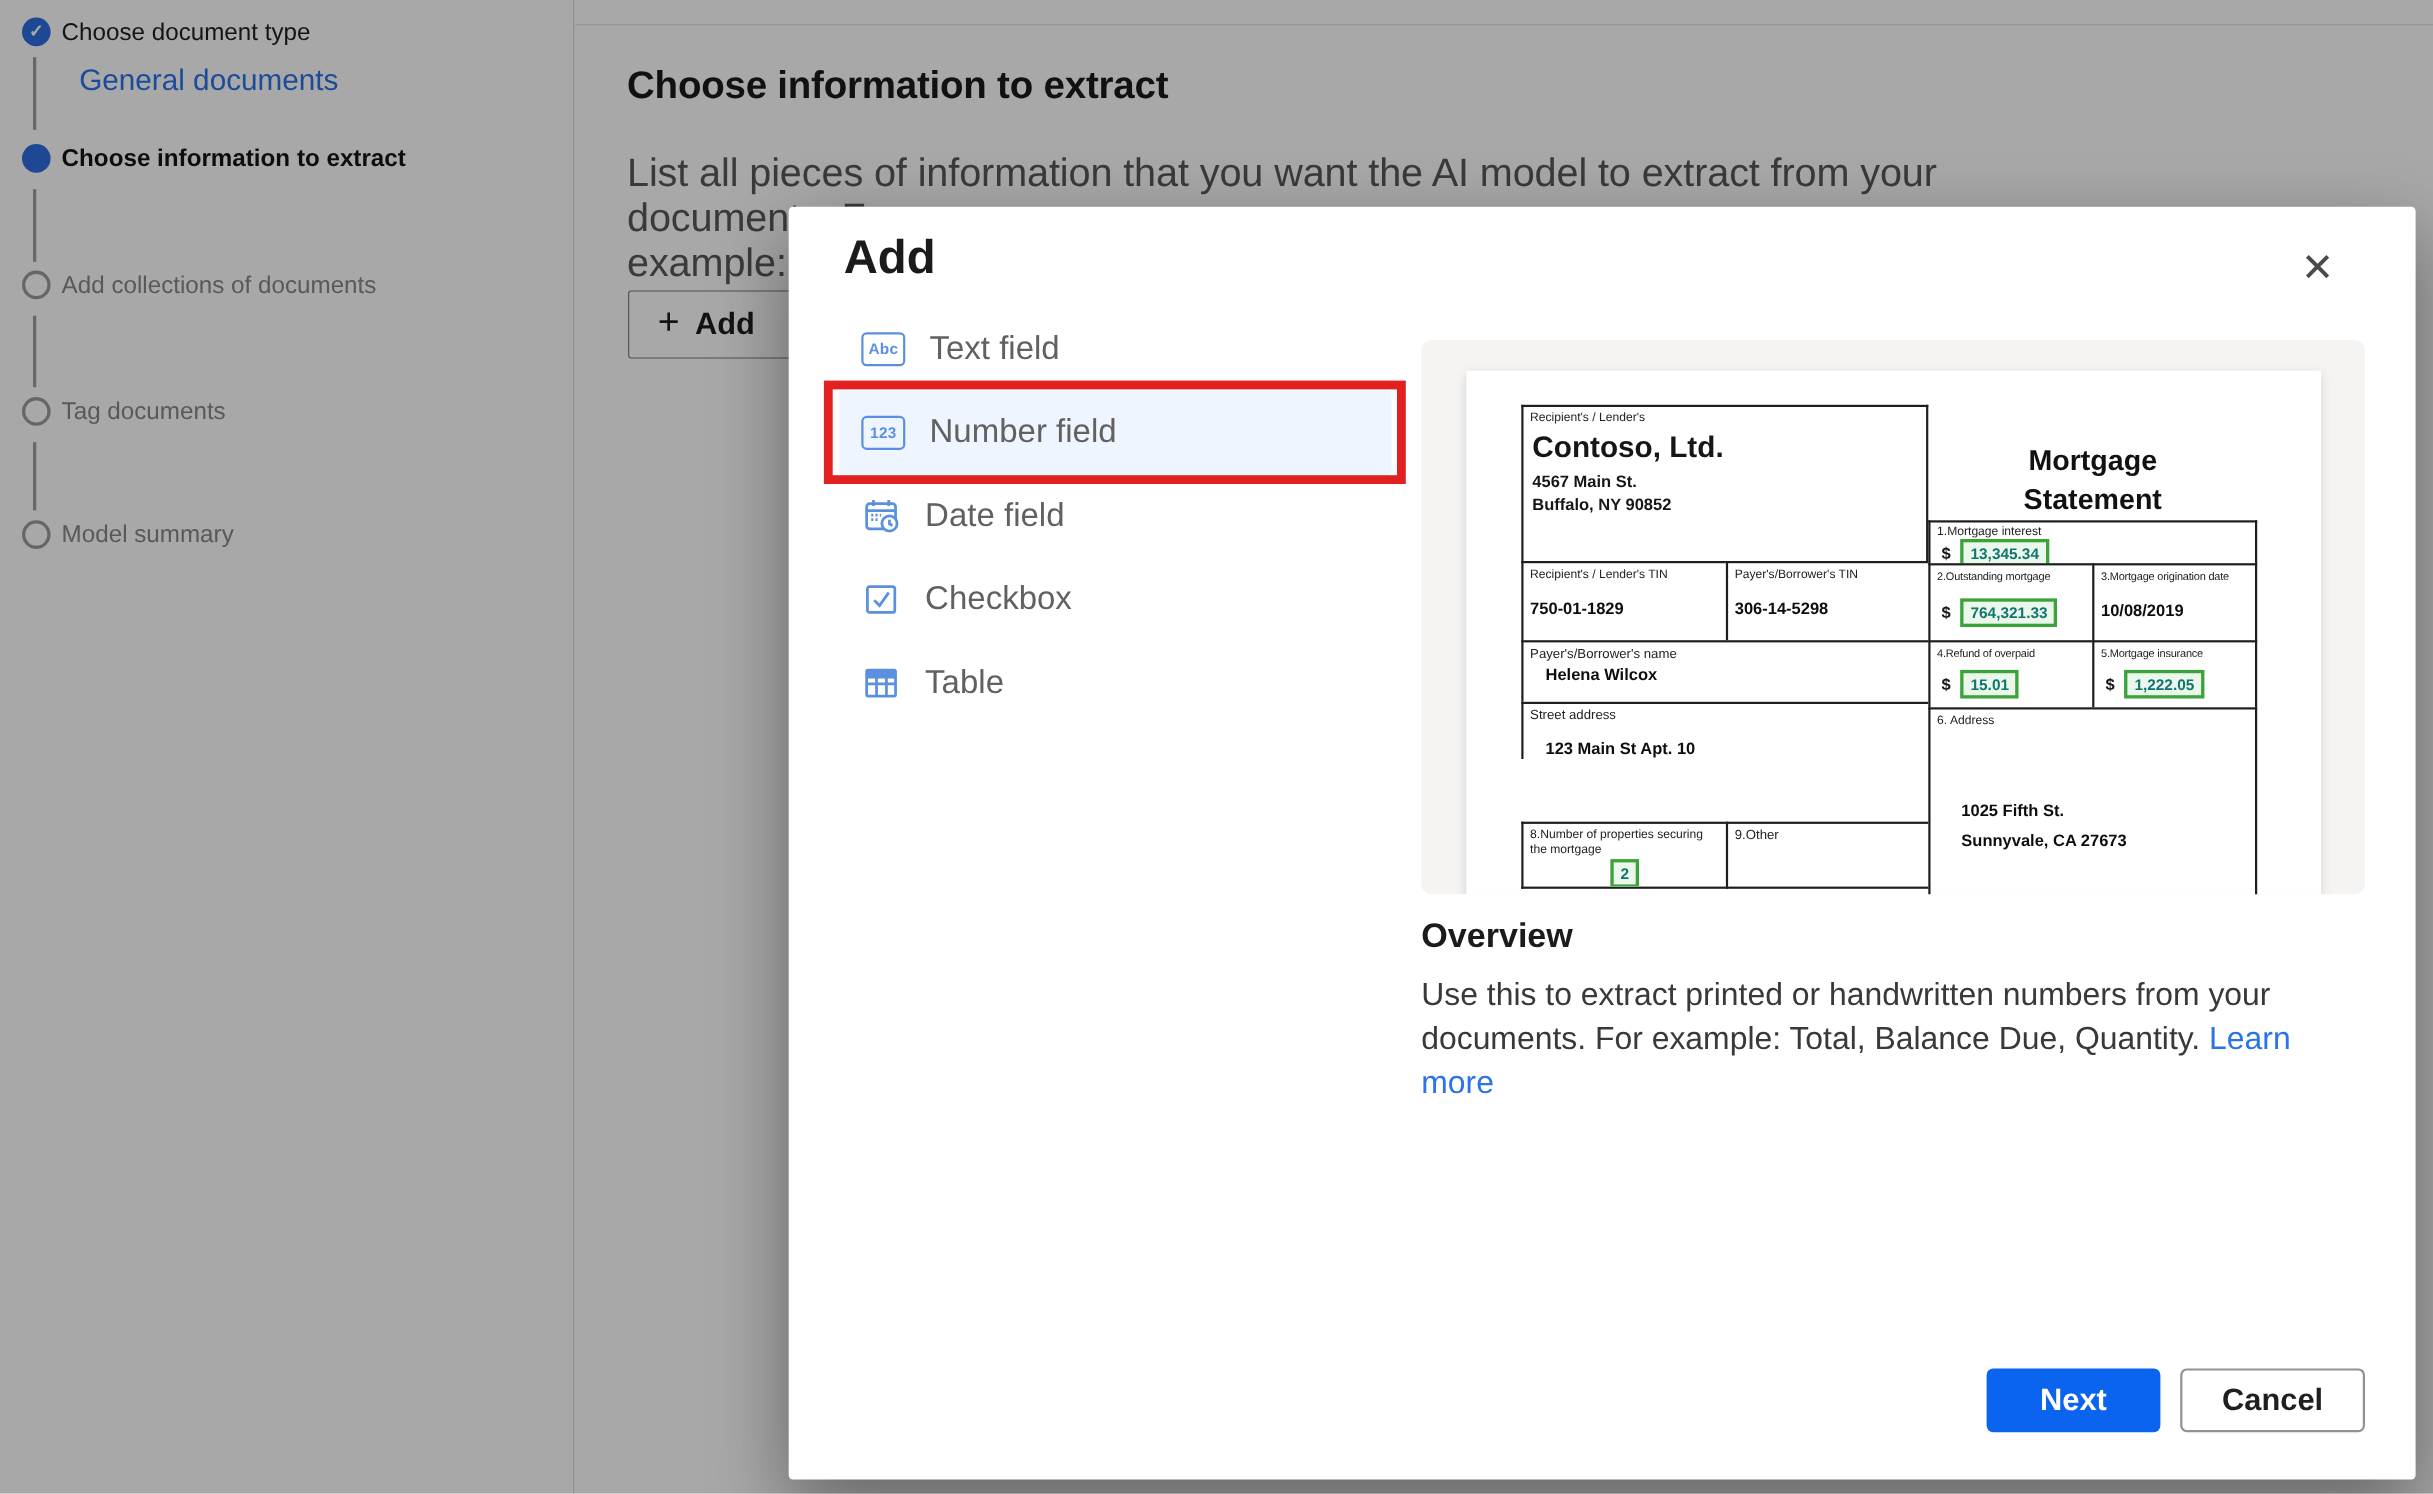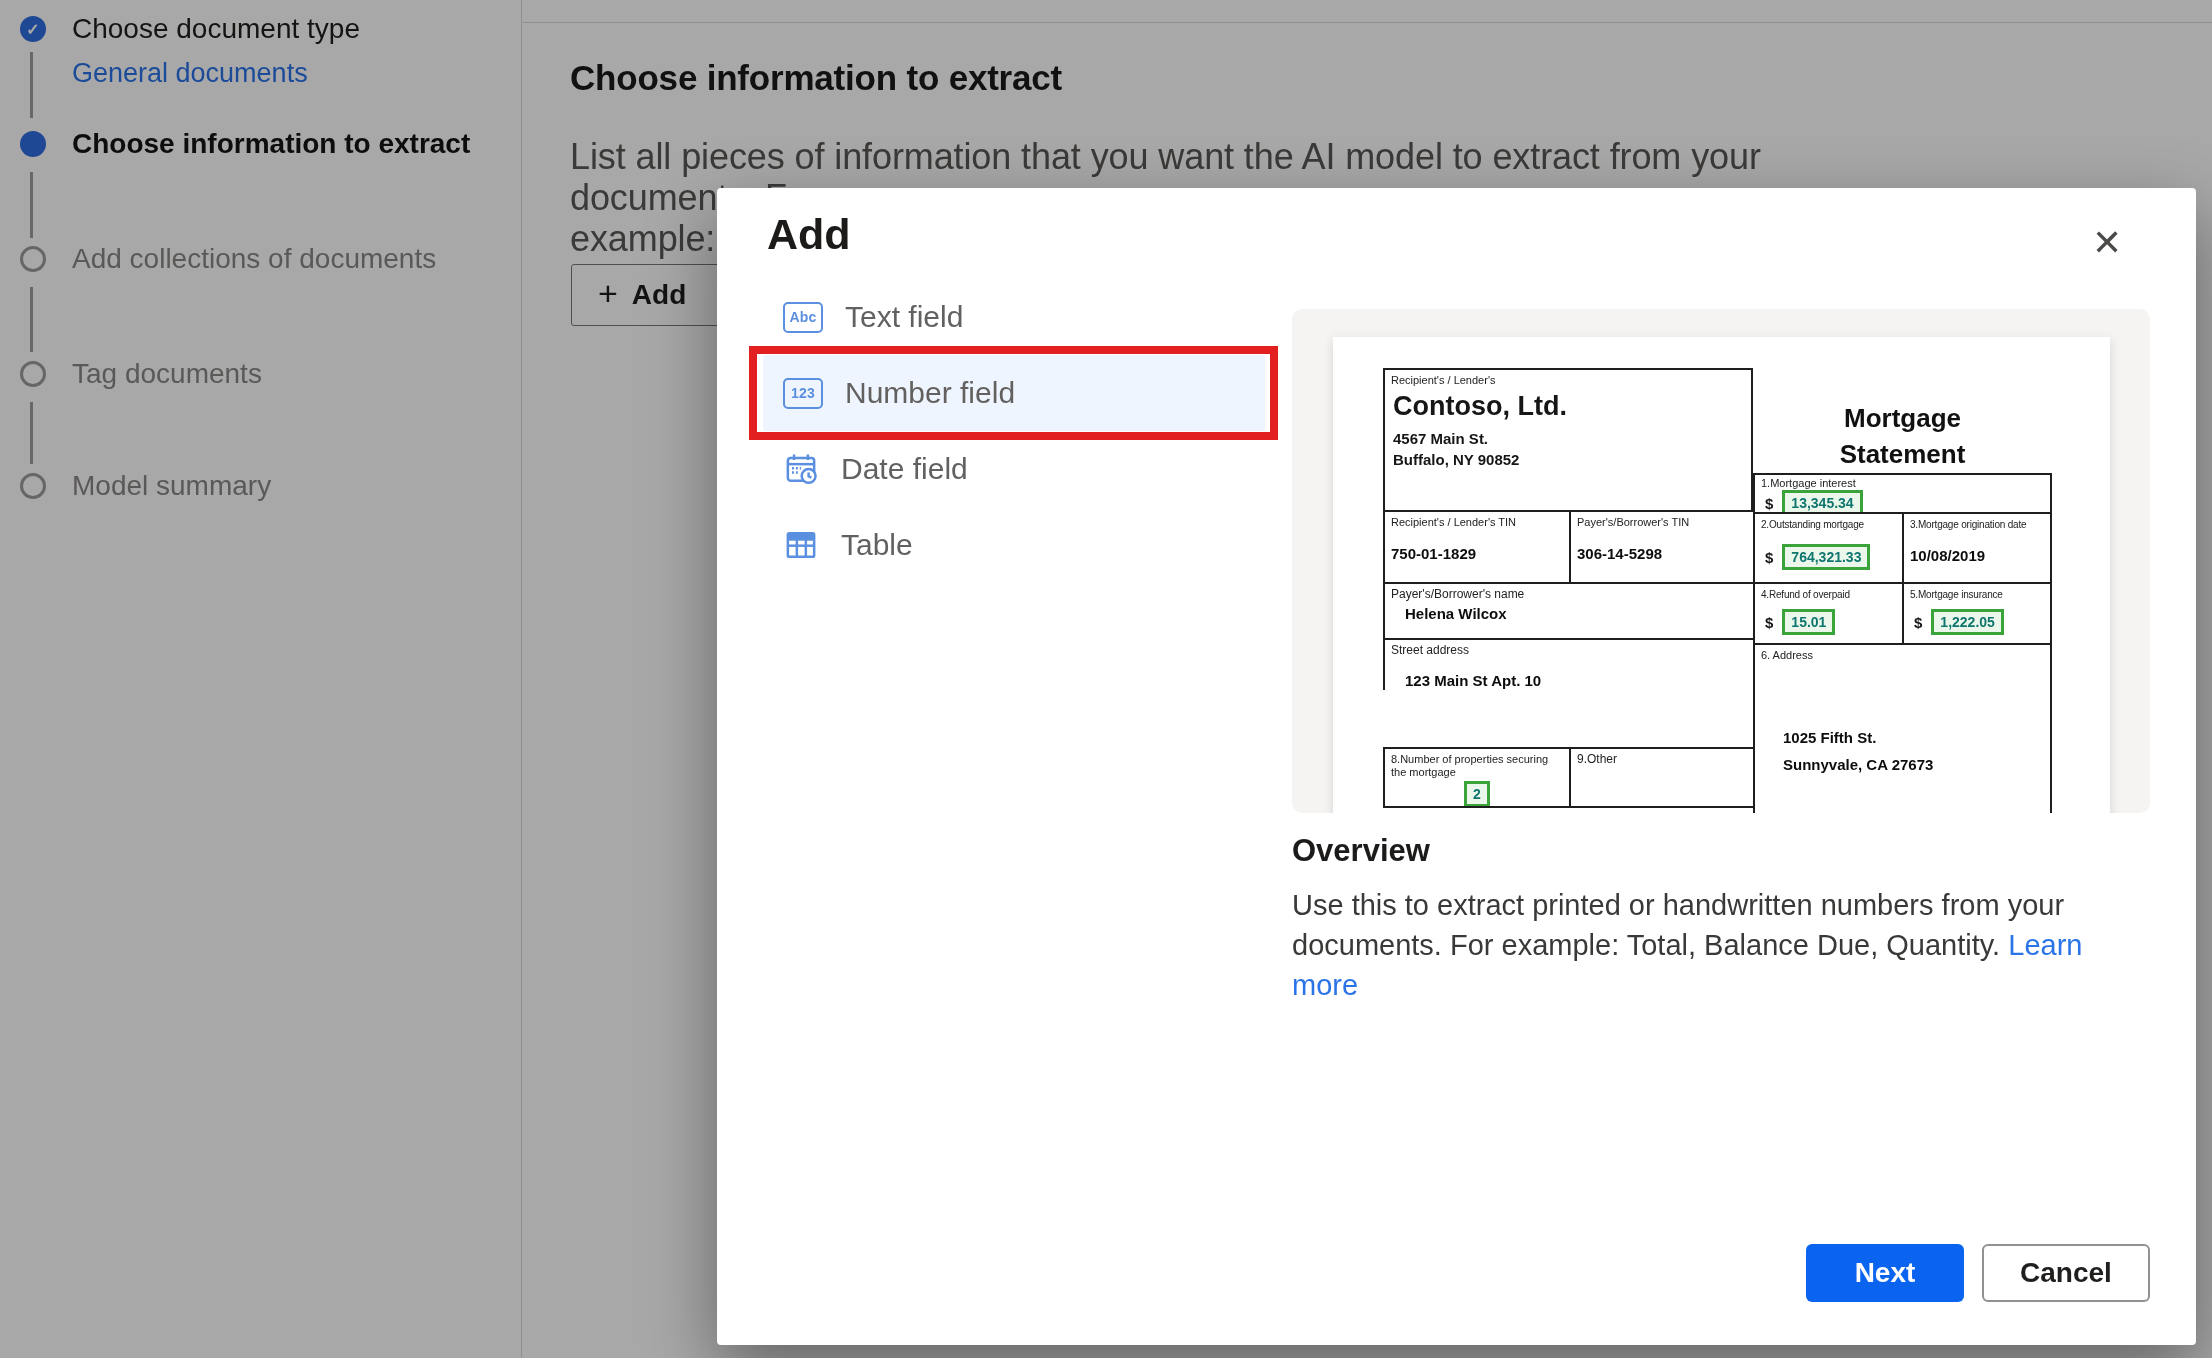--- a/index.html
+++ b/index.html
@@ -12,21 +12,21 @@
        font-family:"Liberation Sans", sans-serif;color:#1f1e1d;}
 
   
   .screen{position:absolute;inset:0;background:#fff;}
   .sidebar{position:absolute;left:0;top:0;width:522px;height:1358px;background:#fff;border-right:1px solid #dddbd9;}
   .step-circle{position:absolute;left:20px;width:26px;height:26px;border-radius:50%;display:flex;align-items:center;justify-content:center;}
   .step-circle.completed{background:#2e6ee0;color:#fff;font-size:16px;font-weight:700;}
   .step-circle.current{background:#2e6ee0;}
   .step-circle.upcoming{background:#fff;border:3px solid #9e9c9a;}
   .step-line{position:absolute;left:30px;width:3px;background:#a19f9d;}
-  .step-label{position:absolute;left:72px;font-size:28px;line-height:34px;color:#201f1e;white-space:nowrap;}
+  .step-label{position:absolute;left:56px;font-size:22px;line-height:34px;color:#201f1e;white-space:nowrap;}
   .step-label.current{font-weight:700;color:#161514;}
   .step-label.upcoming{color:#8a8886;}
   .step-sublink{position:absolute;left:72px;font-size:27px;color:var(--link);text-decoration:none;white-space:nowrap;cursor:pointer;}
 
   .content{position:absolute;left:523px;top:0;right:0;height:1358px;background:#fff;}
   .top-divider{position:absolute;left:0;top:22px;right:0;height:1px;background:#dddbd9;}
   .page-title{position:absolute;left:47px;top:58px;font-size:35px;font-weight:600;color:#1c1b1a;letter-spacing:-0.2px;}
   .page-desc{position:absolute;left:47px;top:136px;width:1200px;font-size:36px;line-height:41px;color:#5a5856;letter-spacing:-0.1px;}
   .add-btn{position:absolute;left:48px;top:264px;width:182px;height:62px;border:1px solid #7b7977;border-radius:3px;
            background:#fff;display:flex;align-items:center;gap:14px;padding-left:26px;font-size:28px;font-weight:600;color:#1f1e1d;cursor:pointer;}
@@ -146,20 +146,29 @@
             <line x1="6.5" y1="15.5" x2="12" y2="15.5" stroke-dasharray="1.4 1.4"></line>
             <circle cx="18.5" cy="18" r="5" fill="#ffffff"></circle>
             <polyline points="18.5,15.5 18.5,18.3 20.5,19.3"></polyline>
           </svg>
         </span>
         <span>Date field</span>
       </li>
       <li class="field-item">
         <span class="ficon">
           <svg width="36" height="36" viewBox="0 0 26 26" fill="none" stroke="currentColor" stroke-width="1.8">
+            <rect x="4" y="4.5" width="18" height="17" rx="1.5"></rect>
+            <polyline points="8.5,13.5 12,17 18,8.5"></polyline>
+          </svg>
+        </span>
+        <span>Checkbox</span>
+      </li>
+      <li class="field-item">
+        <span class="ficon">
+          <svg width="36" height="36" viewBox="0 0 26 26" fill="none" stroke="currentColor" stroke-width="1.8">
             <rect x="3.5" y="4.5" width="19" height="17" rx="1"></rect>
             <rect x="3.5" y="4.5" width="19" height="4.5" fill="currentColor" stroke="none"></rect>
             <line x1="10" y1="4.5" x2="10" y2="21.5"></line>
               <line x1="16.5" y1="4.5" x2="16.5" y2="21.5"></line>
             <line x1="3.5" y1="13.5" x2="22.5" y2="13.5"></line>
               <line x1="3.5" y1="9" x2="22.5" y2="9"></line>
           </svg>
         </span>
         <span>Table</span>
       </li>

